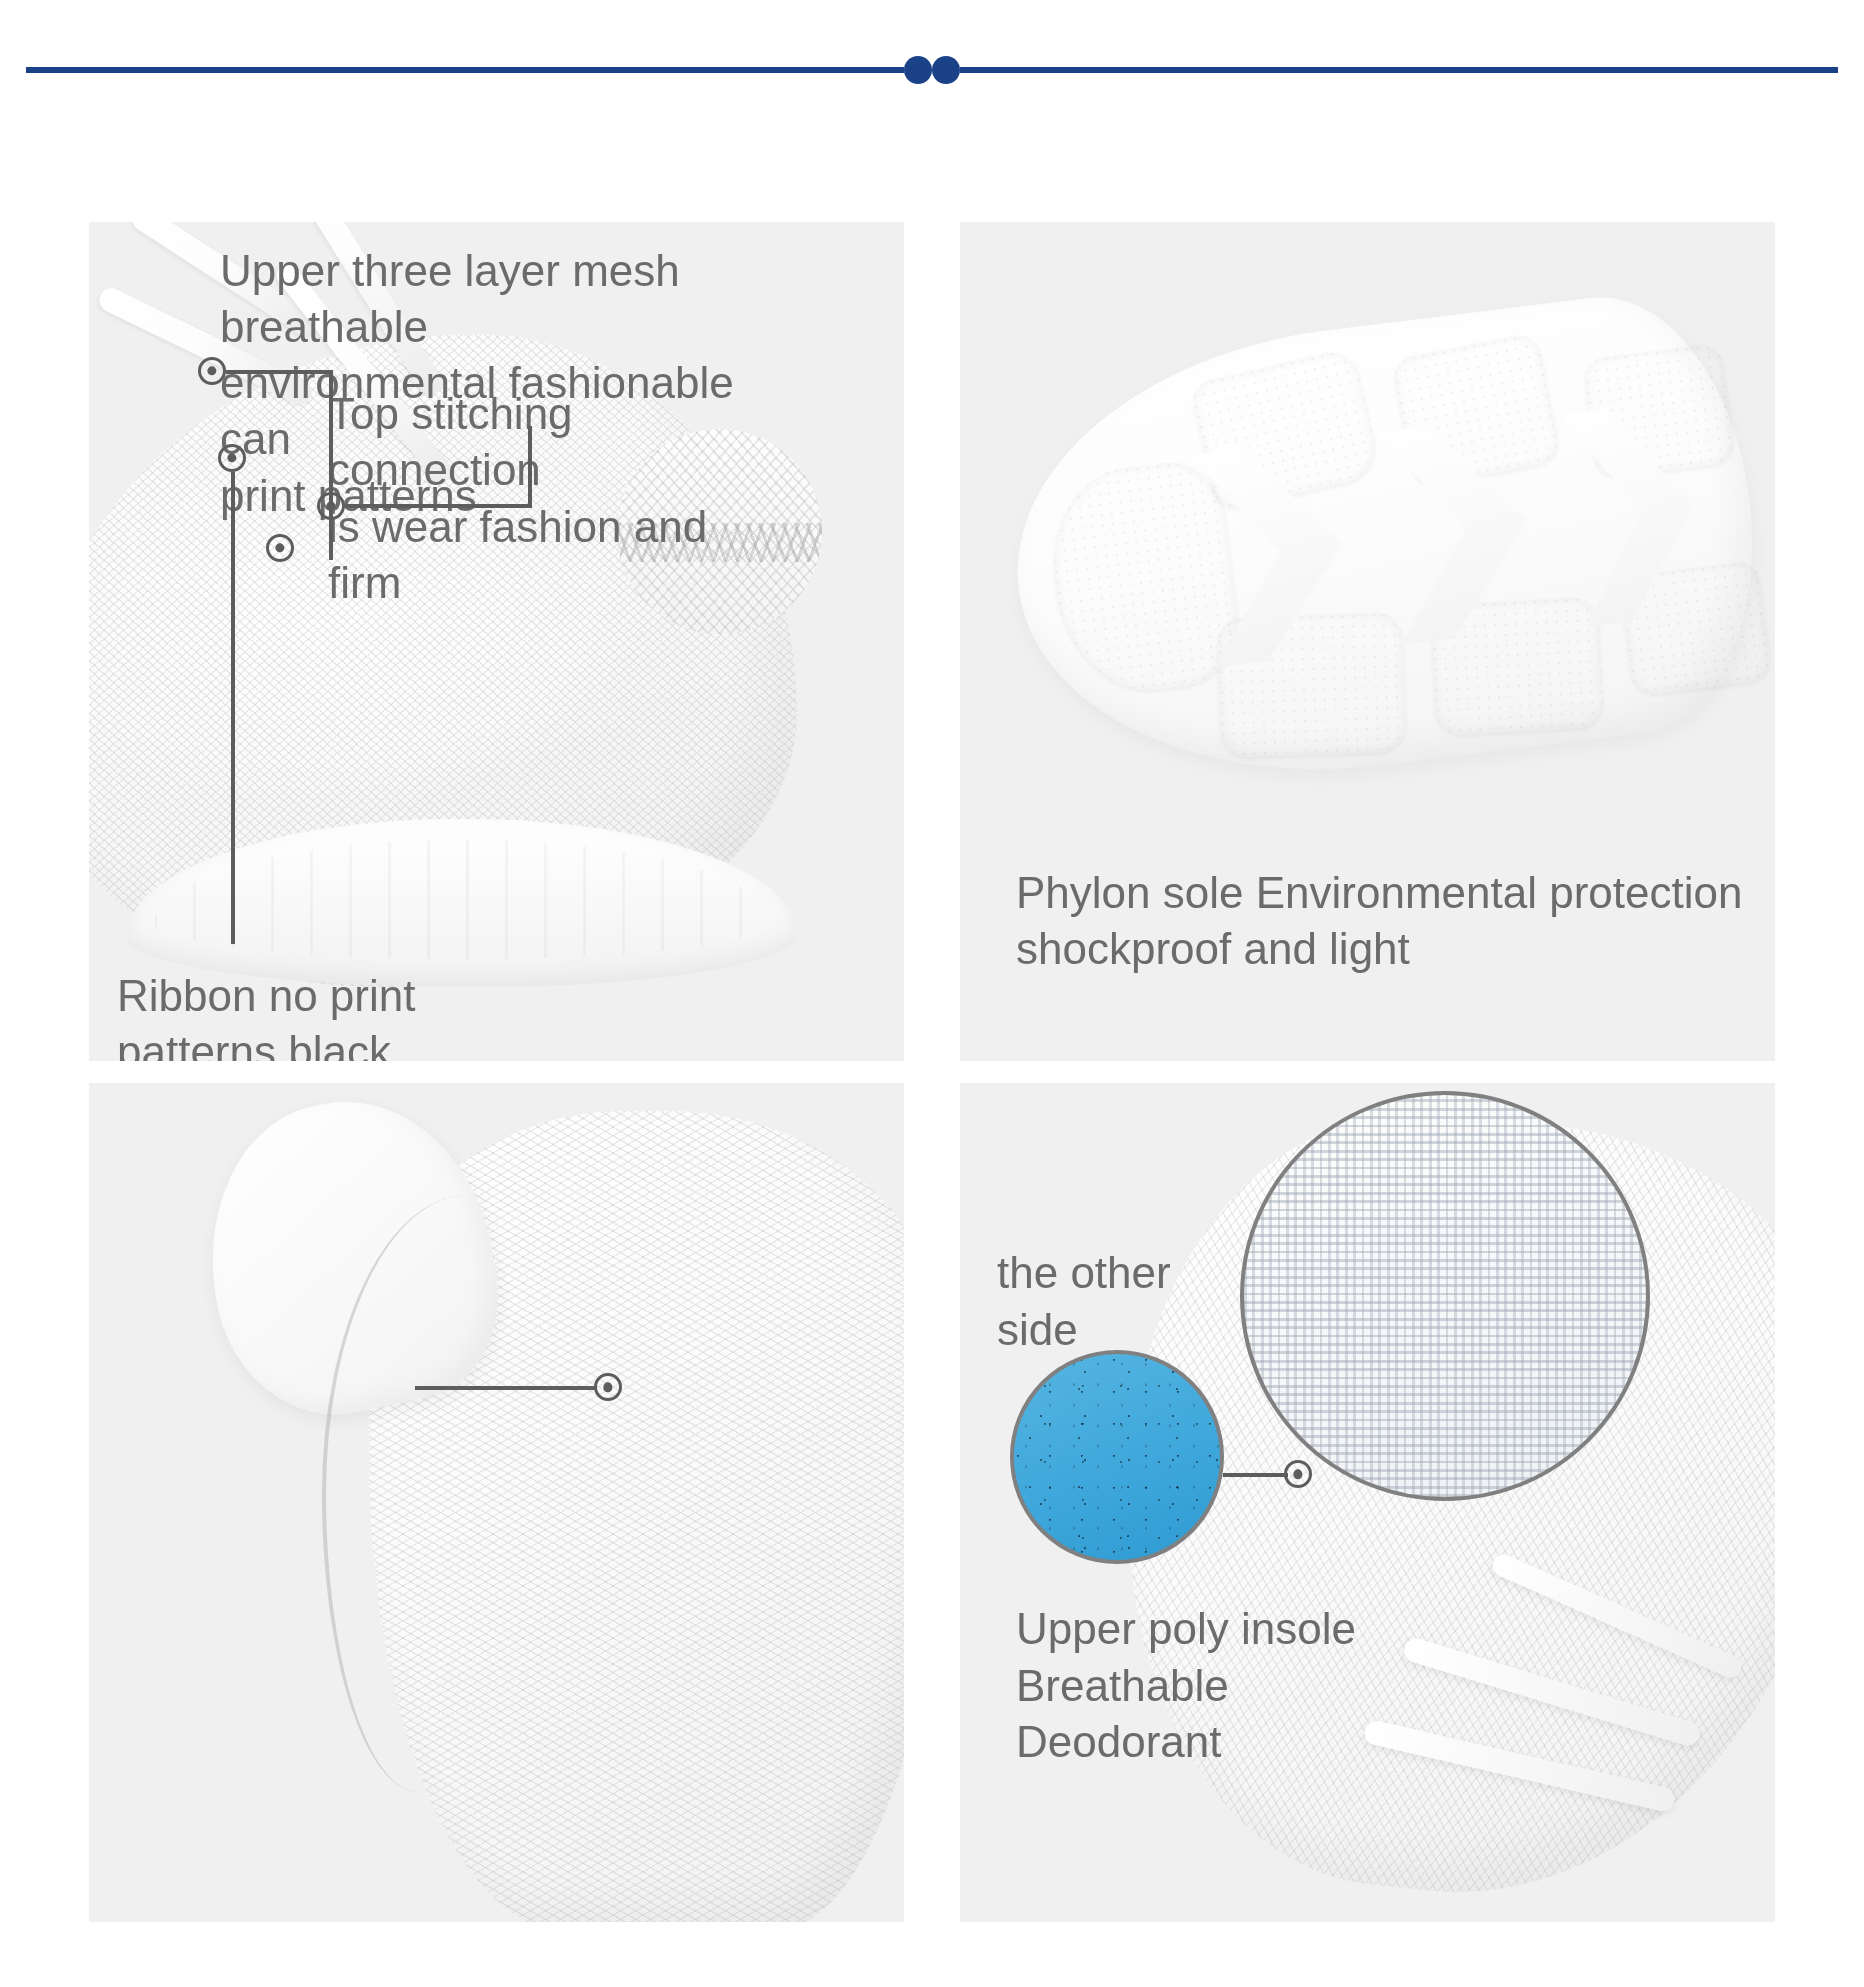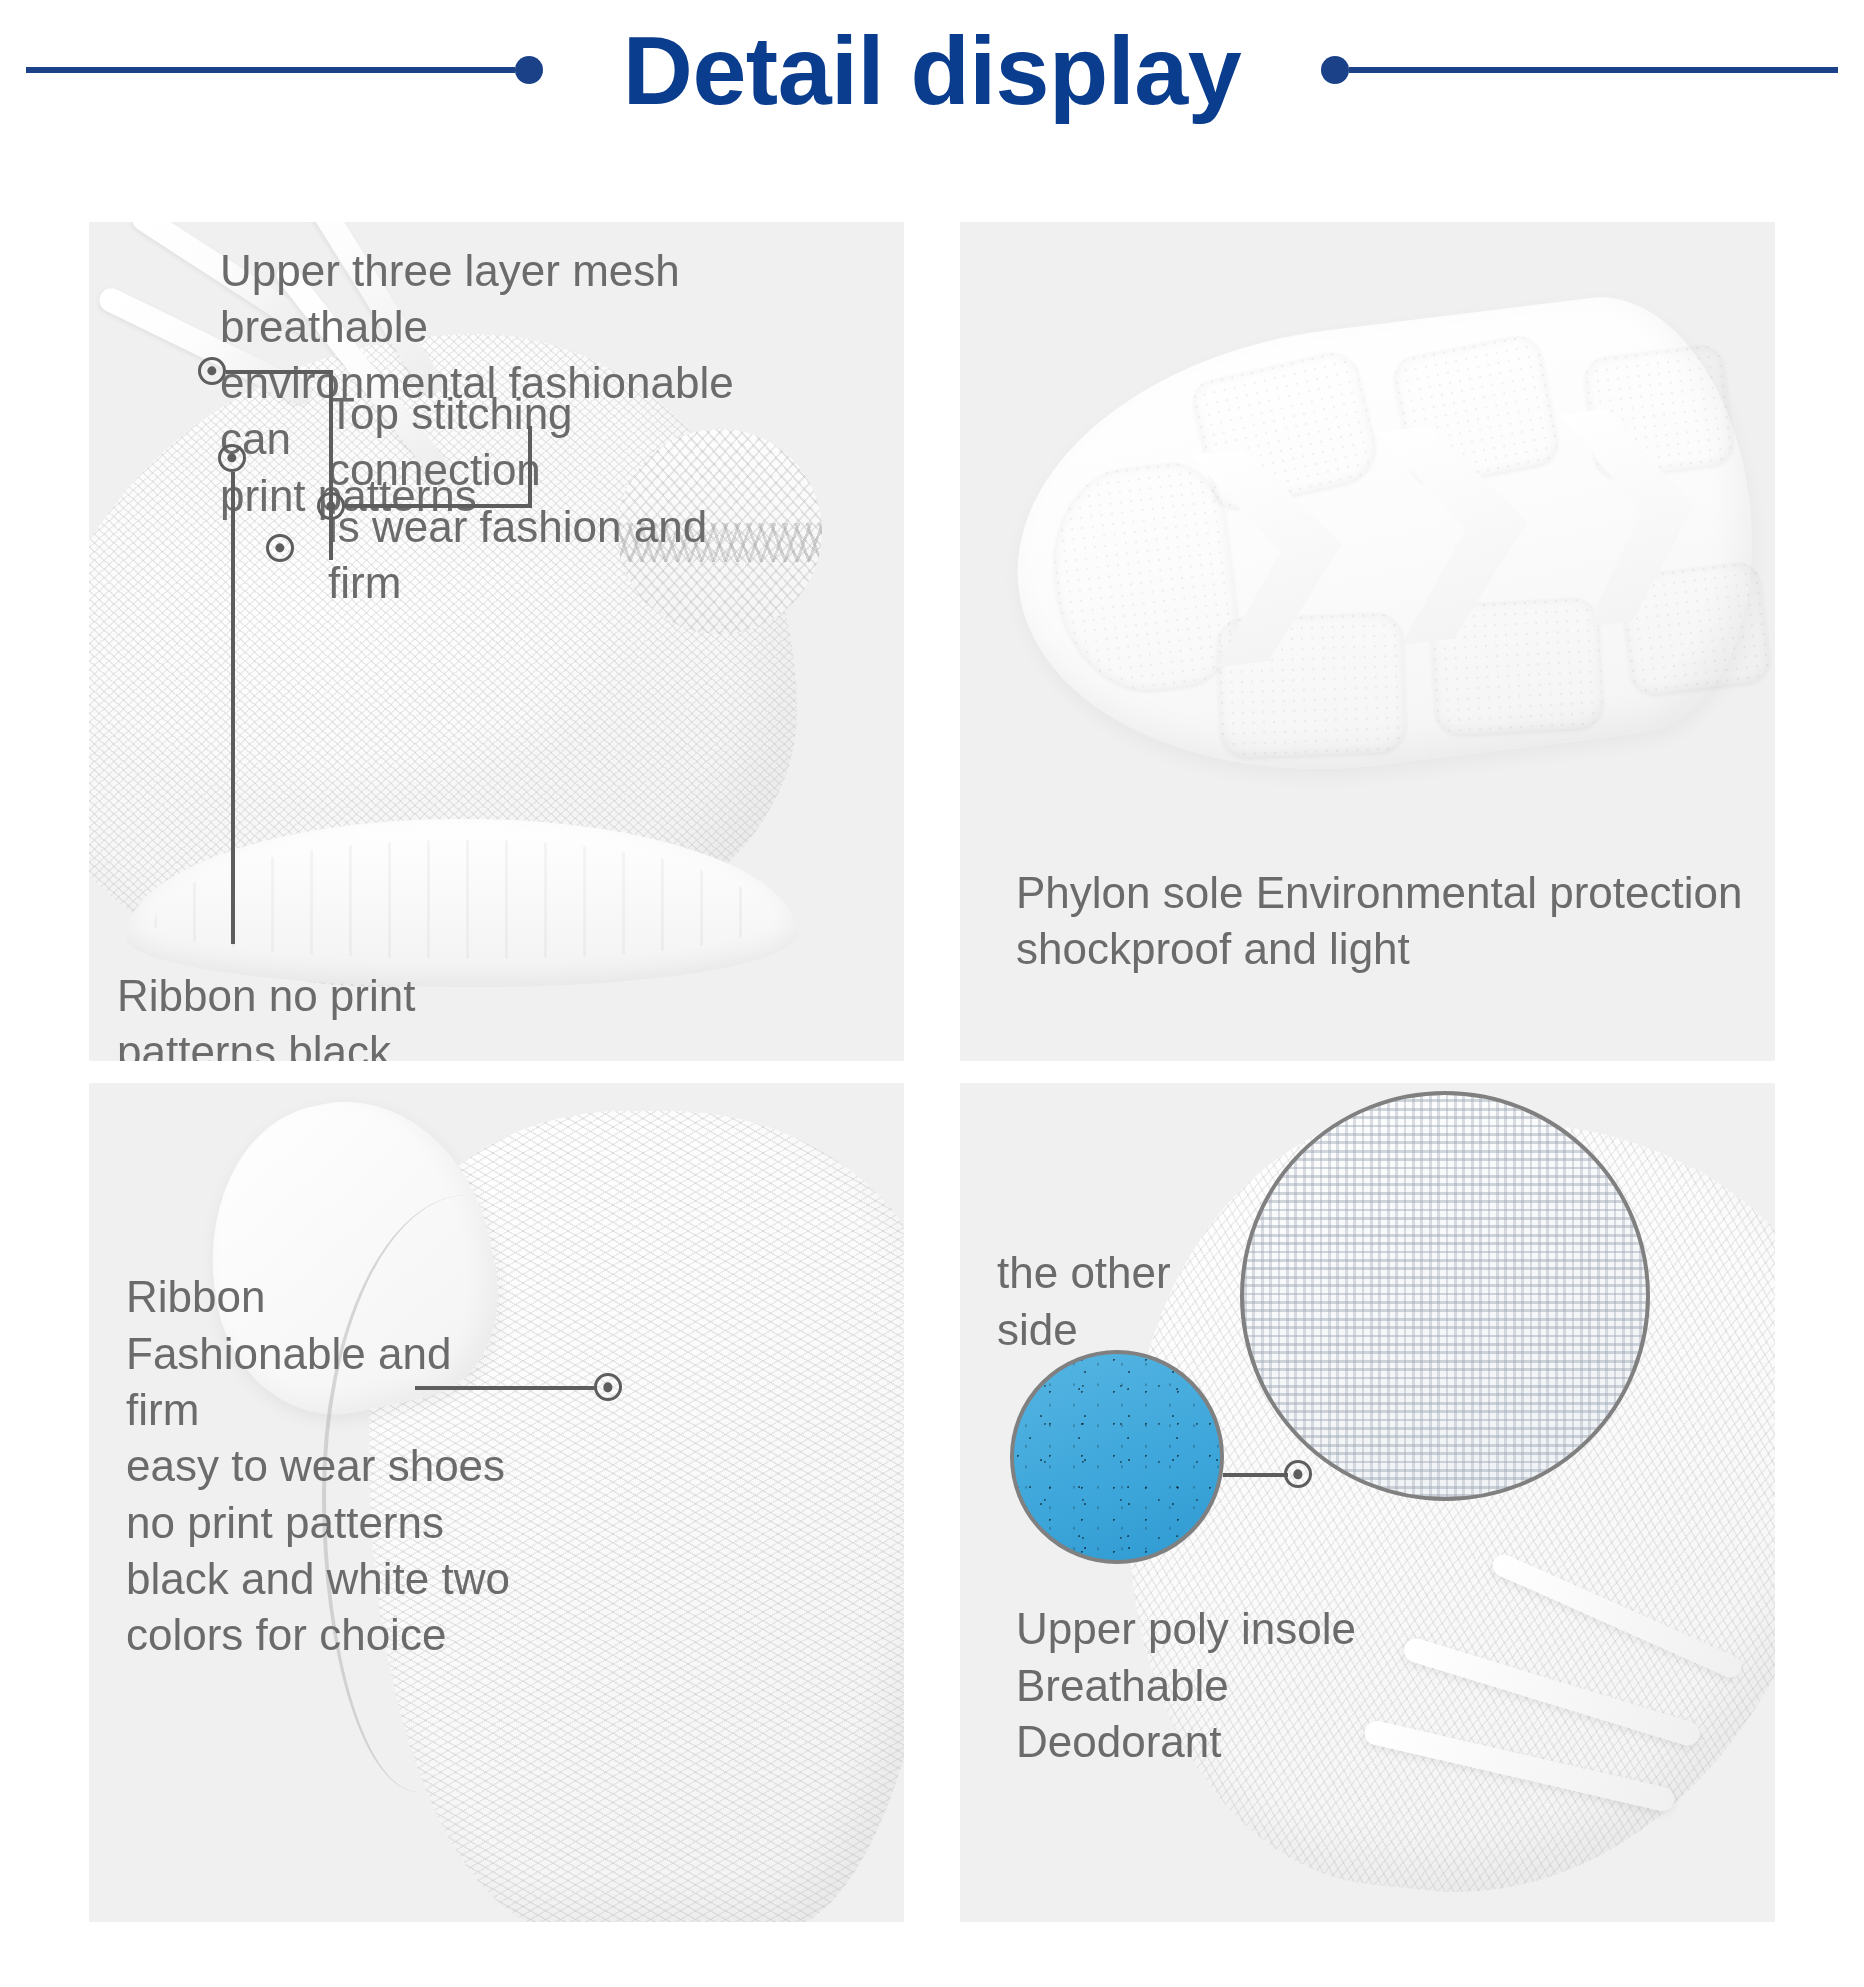--- a/index.html
+++ b/index.html
@@ -295,21 +295,20 @@
   }
 </style>
 </head>
 <body>
 
 <div class="page-header">
   <div class="header-rule rule-left">
     <span class="bar"></span>
     <span class="dot"></span>
   </div>
-  <div class="page-title">Detail display</div>
   <div class="header-rule rule-right">
     <span class="dot"></span>
     <span class="bar"></span>
   </div>
 </div>
 
 <div class="panel-grid">
 
   <div class="panel">
     <div class="photo">
@@ -373,26 +372,20 @@
 
   <div class="panel">
     <div class="photo">
       <div class="collar">
         <div class="collar-tex"></div>
       </div>
       <div class="ribbon-loop"></div>
       <div class="seam-arc"></div>
     </div>
 
-    <div class="callout-text" style="left:37px;top:186px;width:401px;">Ribbon
-Fashionable and firm
-easy to wear shoes
-no print patterns
-black and white two
-colors for choice</div>
 
     <div class="marker" style="left:505px;top:290px;"></div>
     <div class="lead h" style="left:326px;top:303px;width:182px;"></div>
   </div>
 
   <div class="panel">
     <div class="photo">
       <div class="shoe4">
         <div class="shoe4-tex"></div>
       </div>

